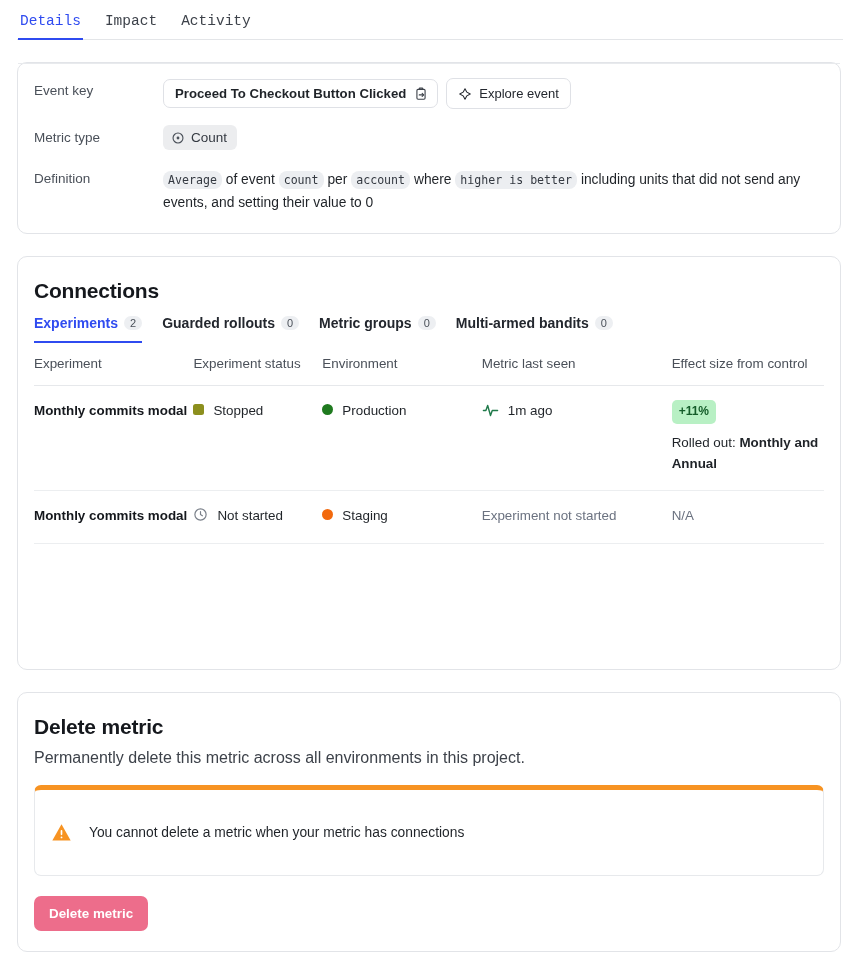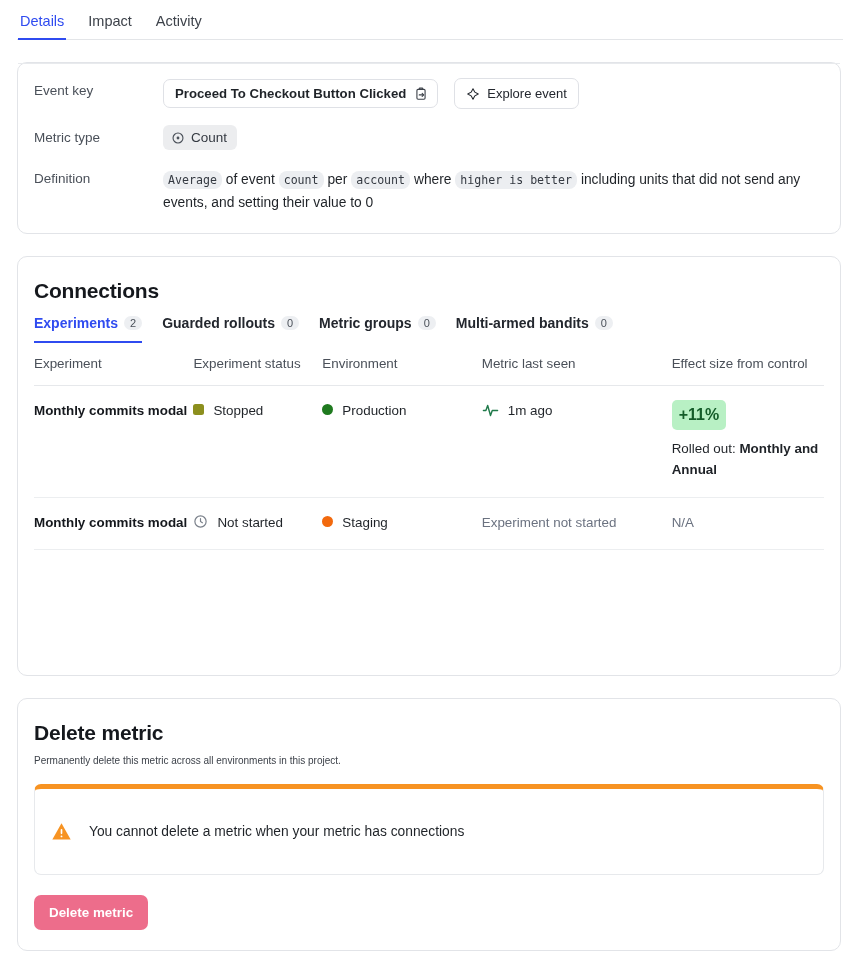--- a/index.html
+++ b/index.html
@@ -16,20 +16,21 @@
   
   .tabbar {
     position: relative;
     height: 40px;
     margin: 0 15px 0 17px;
     border-bottom: 1px solid #e3e5e8;
     display: flex;
     align-items: flex-end;
     gap: 20px;
     padding-left: 1px;
+    font-family: Liberation Mono, monospace;
   }
   .tab {
     font-size: 14.5px;
     line-height: 1;
     padding: 0 2px 10px 2px;
     color: #3d424a;
     cursor: pointer;
     border-bottom: 2px solid transparent;
     margin-bottom: -1px;
   }
@@ -62,21 +63,21 @@
   .cfg { padding: 14px 16px 18px 16px; }
   .cfg-row { display: flex; align-items: flex-start; margin-bottom: 16px; }
   .cfg-row:last-child { margin-bottom: 0; }
   .cfg-label {
     width: 129px;
     flex: 0 0 129px;
     font-size: 13.5px;
     color: #4a5059;
     padding-top: 5px;
   }
-  .cfg-val { flex: 1; display: flex; align-items: center; flex-wrap: wrap; gap: 16px; }
+  .cfg-val { flex: 1; display: flex; align-items: center; flex-wrap: wrap; gap: 8px; }
 
   .keypill {
     display: inline-flex;
     align-items: center;
     gap: 8px;
     border: 1px solid #dfe1e6;
     border-radius: 7px;
     padding: 6px 9px 6px 11px;
     font-size: 13.2px;
     font-weight: 700;
@@ -186,34 +187,34 @@
 
   .sq { width: 11px; height: 11px; border-radius: 2.5px; background: #8c8f1e; margin-top: 4px; flex: 0 0 11px; }
   .dot { width: 11px; height: 11px; border-radius: 50%; margin-top: 4px; flex: 0 0 11px; }
   .dot.prod { background: #1f7a1f; }
   .dot.stag { background: #f2690d; }
 
   .effect-pill {
     display: inline-block;
     background: #b8f0c4;
     color: #145c29;
-    font-size: 16px;
+    font-size: 12px;
     font-weight: 700;
     border-radius: 5px;
     padding: 2px 7px;
     margin-bottom: 8px;
   }
   .rolled { font-size: 13.4px; line-height: 1.6; }
   .rolled b { font-weight: 700; }
 
   .table-spacer { height: 125px; }
 
   
   .del { padding: 22px 16px 20px 16px; }
-  .del-sub { font-size: 10px; color: #3d424a; margin: 10px 0 18px 0; }
+  .del-sub { font-size: 16px; color: #3d424a; margin: 10px 0 18px 0; }
   .alert {
     border: 1px solid #e7e9ec;
     border-top: 5px solid #f79322;
     border-radius: 7px;
     padding: 32px 16px;
     display: flex;
     align-items: center;
     gap: 17px;
     background: #fff;
   }

